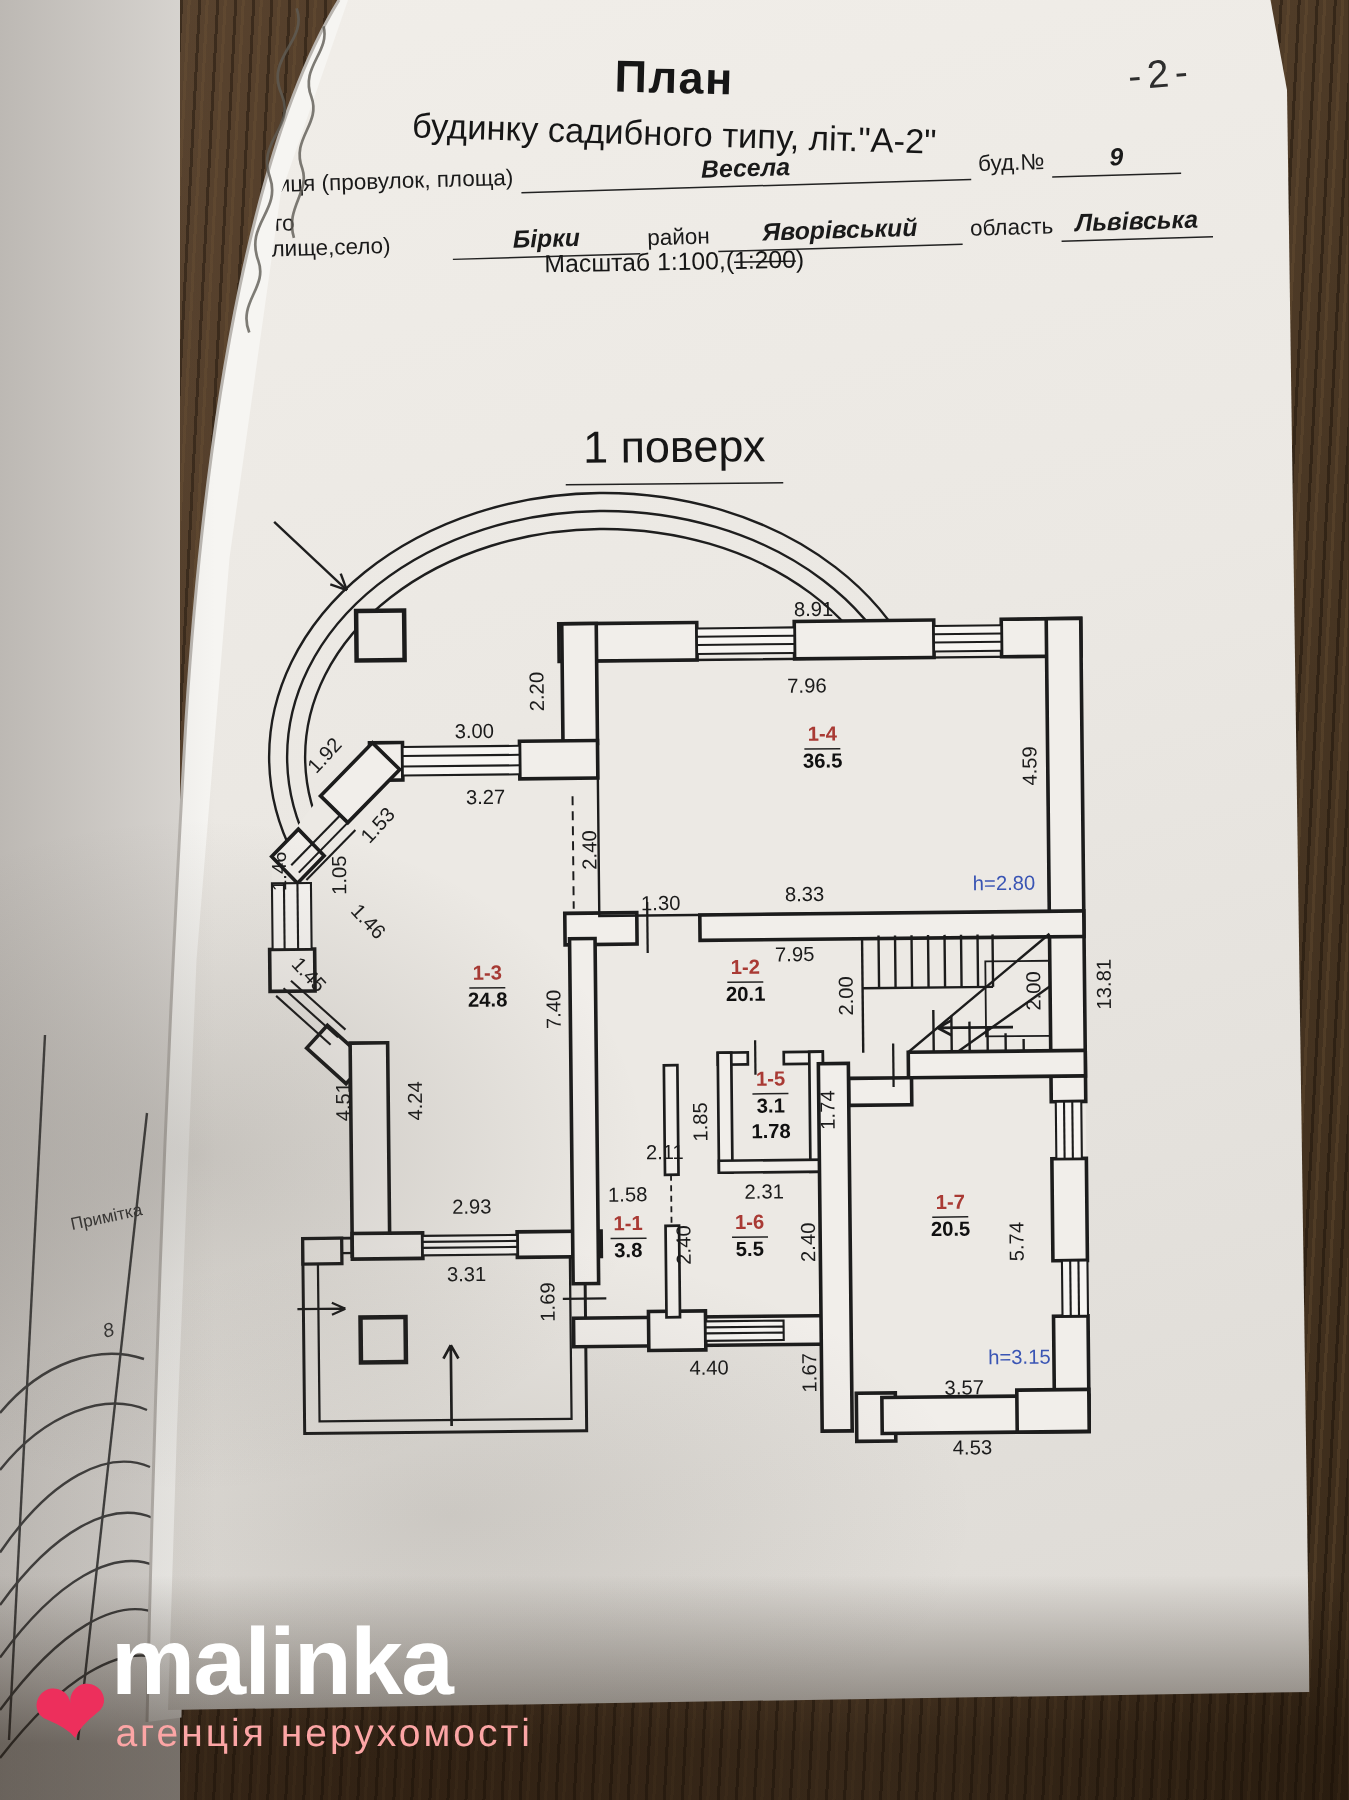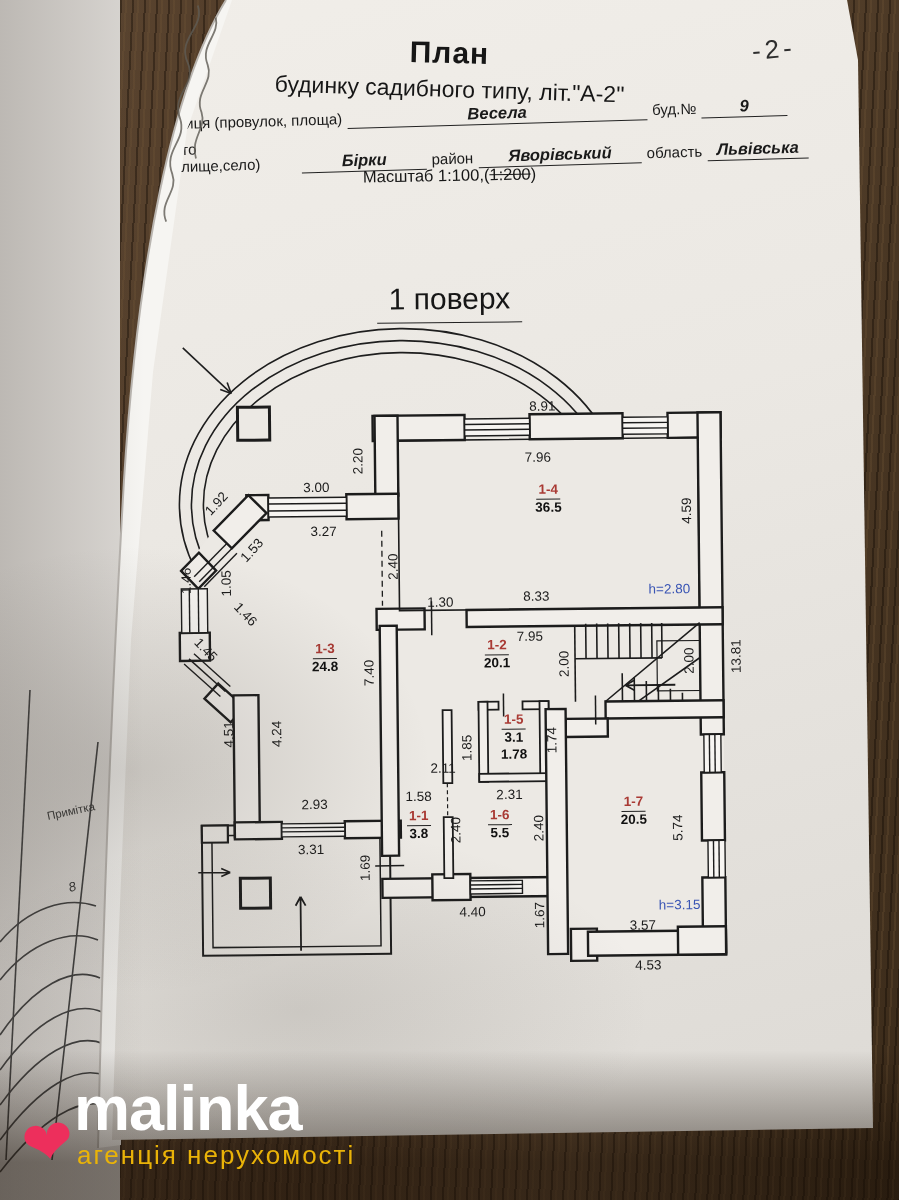--- a/index.html
+++ b/index.html
@@ -55,21 +55,21 @@
       radial-gradient(ellipse 430px 320px at 130px 770px, rgba(64,58,50,.20), rgba(64,58,50,0) 70%),
       radial-gradient(ellipse 500px 260px at 300px 1010px, rgba(64,58,50,.14), rgba(64,58,50,0) 70%),
       linear-gradient(90deg, rgba(80,72,64,.22), rgba(80,72,64,0) 16%);}
   .bottom-fade{position:absolute;left:0;right:0;bottom:0;height:150px;pointer-events:none;
     background:linear-gradient(rgba(24,14,5,0), rgba(24,14,5,.50) 75%);}
   
   .logo{position:absolute;left:22px;top:1082px;display:flex;align-items:flex-end;}
   .heart{font-family:"DejaVu Sans",sans-serif;font-size:62px;color:#ed2f5c;
         transform:rotate(-8deg);line-height:.9;}
   .brand{font-size:63px;font-weight:bold;color:#fff;letter-spacing:-1px;line-height:.85;}
-  .tagline{font-size:26px;color:#eab308;letter-spacing:2px;margin:4px 0 0 3px;}
+  .tagline{font-size:26px;color:#fca5a5;letter-spacing:2px;margin:4px 0 0 3px;}
 </style>
 </head>
 <body>
 
 <div class="stage">
 
   <div class="wood"></div>
 
   <svg class="underpage" width="150" height="1200" viewBox="0 0 150 1200">
     <rect x="0" y="0" width="120" height="1200" fill="#dbd8d4"></rect>

